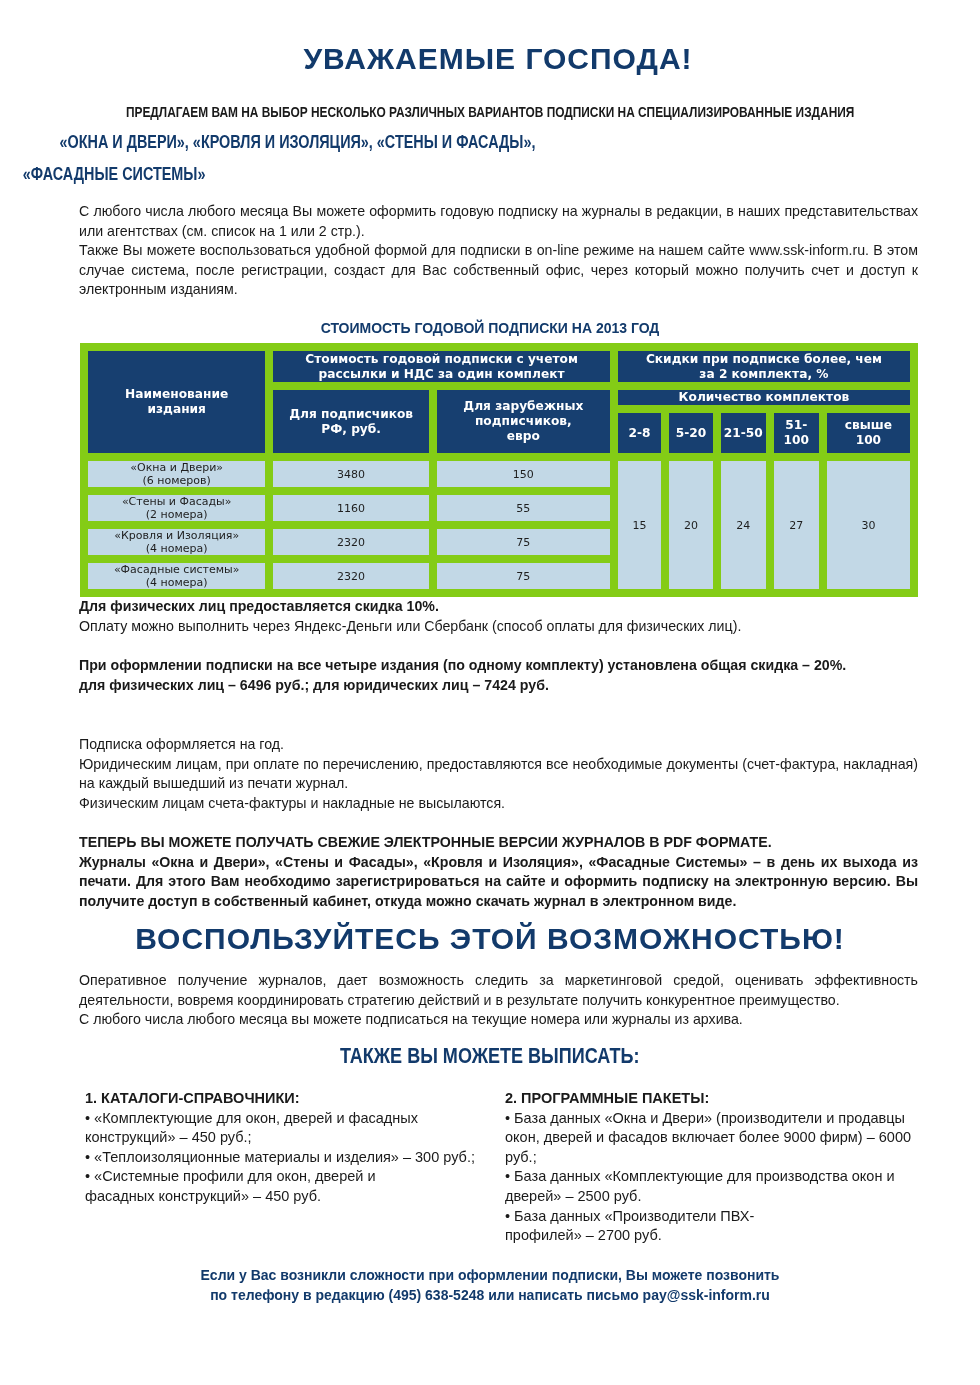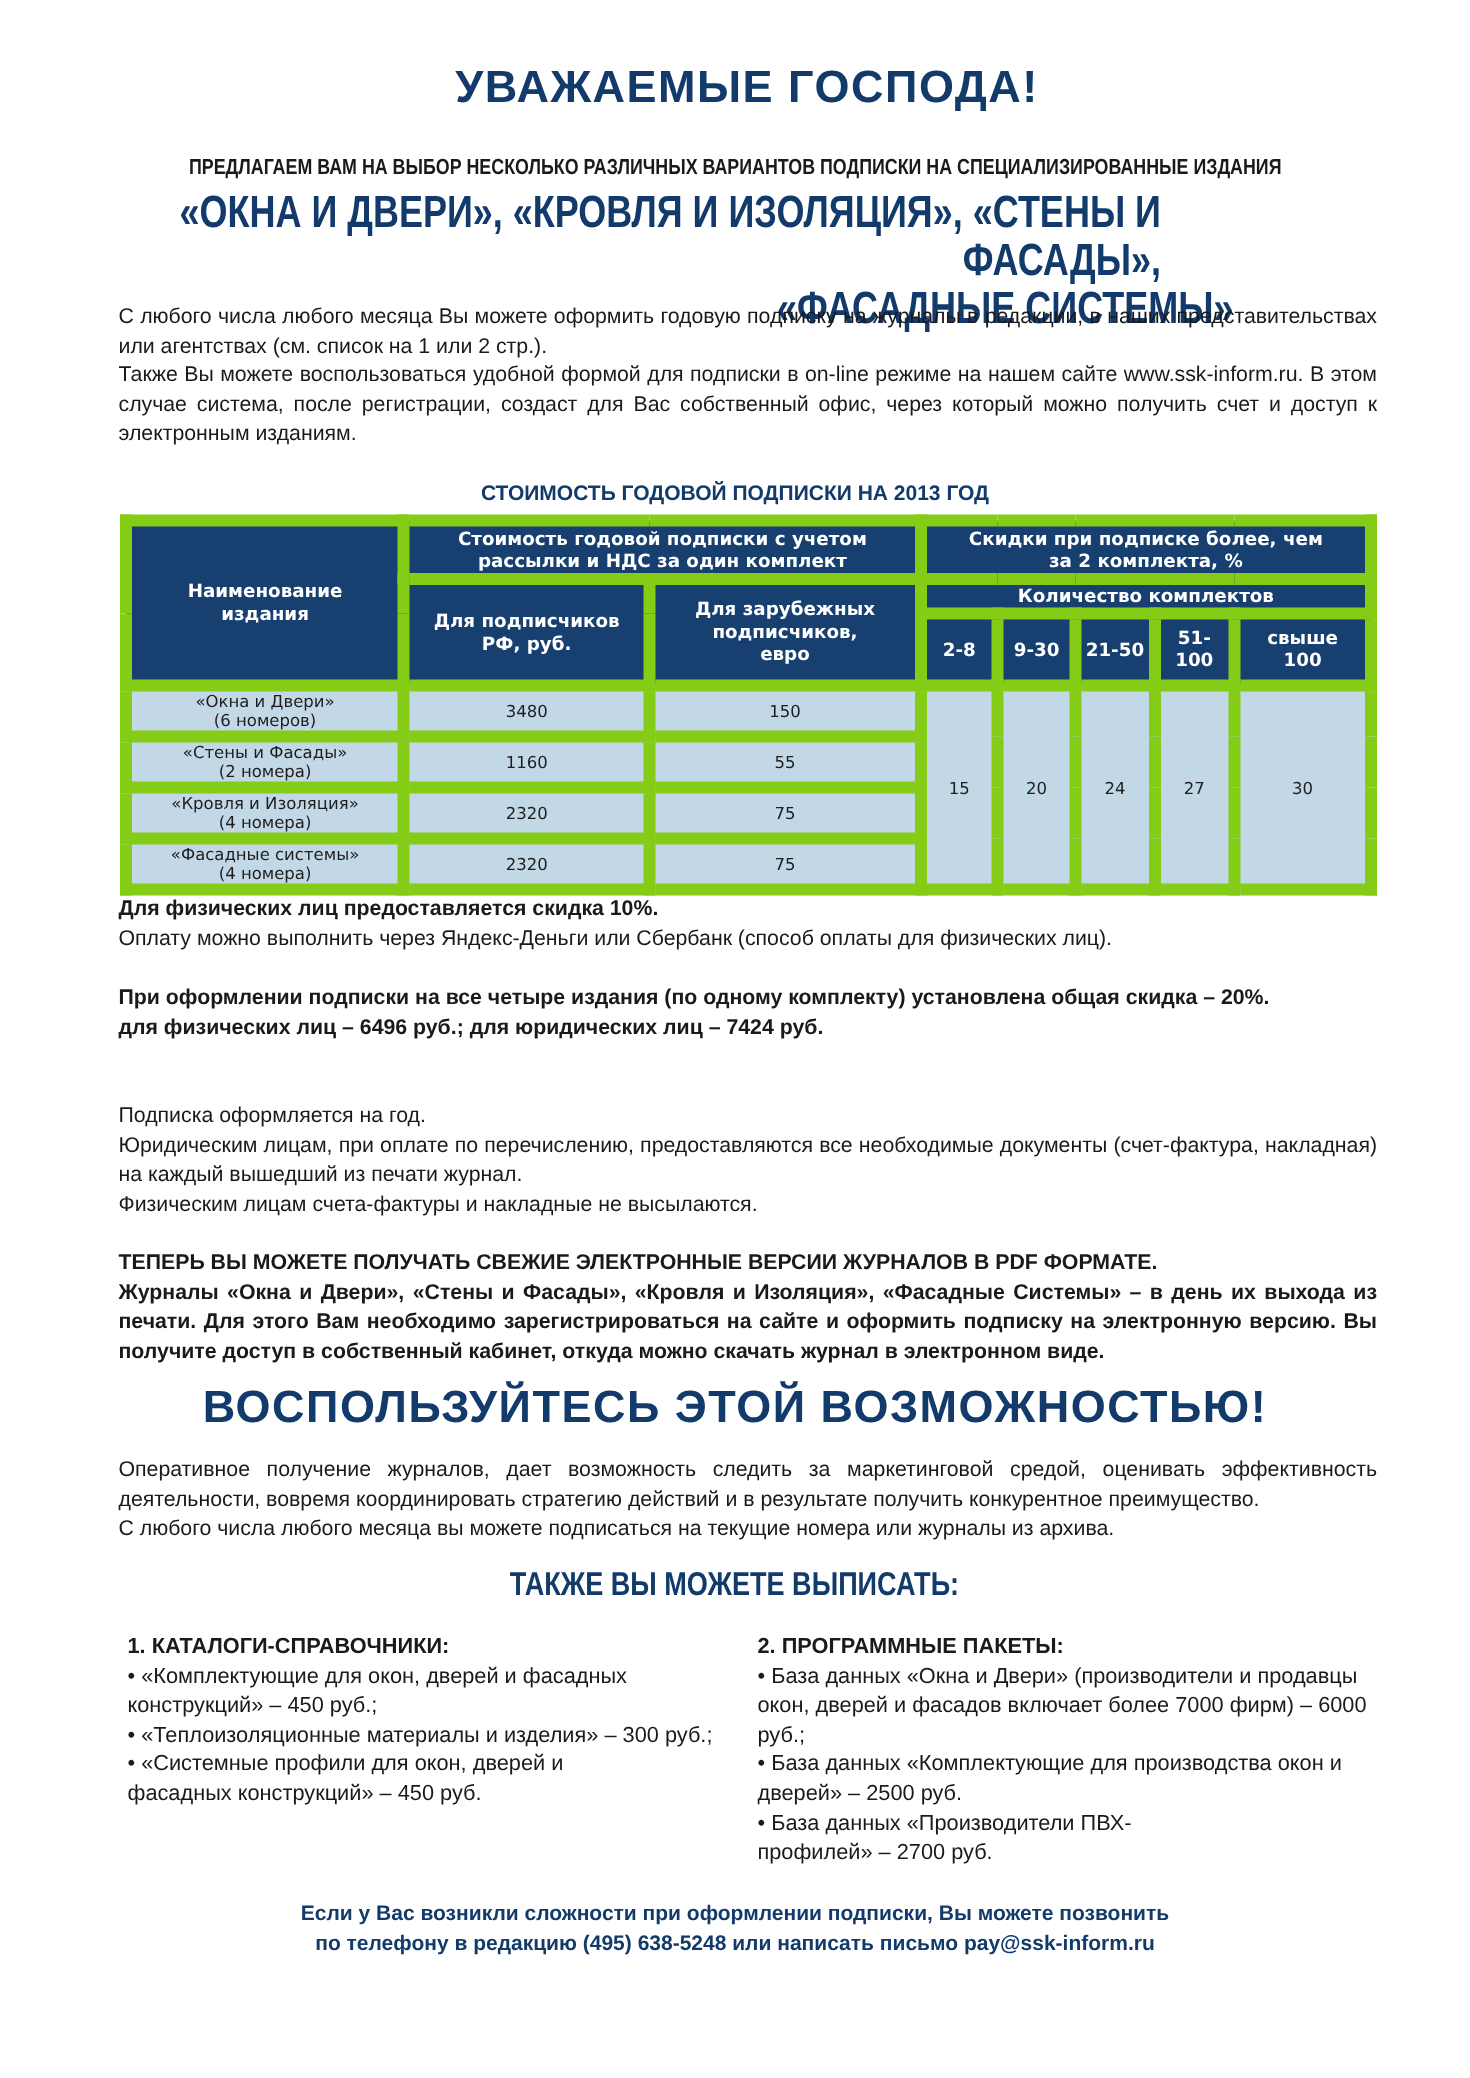--- a/index.html
+++ b/index.html
@@ -10,22 +10,22 @@
     left: 0; width: 980px; top: 42px; text-align: center;
     font-size: 30px; font-weight: bold; letter-spacing: 1px; color: #123a6b; padding-left: 16px;
   }
   .title-main span, .sub span, .mags span, .big2 span, .also span { display: inline-block; }
   .sub {
     left: 0; width: 980px; top: 104px; text-align: center;
     font-size: 14.5px; font-weight: bold; color: #1a1a1a;
   }
   .sub span { transform: scaleX(0.82); }
   .mags {
-    left: 0; width: 860px; top: 126px; text-align: right;
-    font-size: 30px; font-weight: bold; color: #123a6b; line-height: 32px;
+    left: 0; width: 860px; top: 126px; text-align: left;
+    font-size: 18px; font-weight: bold; color: #123a6b; line-height: 32px;
   }
   .mags span { transform: scaleX(0.8); }
   .para {
     left: 79px; width: 839px; font-size: 14.2px; line-height: 19.6px; color: #1a1a1a; text-align: justify;
   }
   .para p { margin: 0; }
   .bold { font-weight: bold; }
   .tbl-title {
     left: 0; width: 980px; top: 320px; text-align: center; font-size: 14px; font-weight: bold; color: #123a6b;
   }
@@ -85,21 +85,21 @@
     <th colspan="2" style="padding:0 10px">Стоимость годовой подписки с учетом рассылки и НДС за один комплект</th>
     <th colspan="5" style="padding:0 20px">Скидки при подписке более, чем за 2 комплекта, %</th>
   </tr>
   <tr style="height:22px">
     <th rowspan="2" style="padding:0 12px">Для подписчиков РФ, руб.</th>
     <th rowspan="2" style="padding:0 20px">Для зарубежных подписчиков, евро</th>
     <th colspan="5">Количество комплектов</th>
   </tr>
   <tr style="height:48px">
     <th>2-8</th>
-    <th>9-30</th>
+    <th>5-20</th>
     <th>21-50</th>
     <th>51-100</th>
     <th style="padding:0 18px">свыше 100</th>
   </tr>
   <tr style="height:30px">
     <td><span>«Окна и Двери»</span><br><span>(6 номеров)</span></td>
     <td>3480</td>
     <td>150</td>
     <td rowspan="4">15</td>
     <td rowspan="4">20</td>
@@ -157,21 +157,21 @@
 
 <div class="abs col" style="left:85px; top:1089px; width:410px;">
   <div class="h">1. КАТАЛОГИ-СПРАВОЧНИКИ:</div>
   <div style="width:360px">• «Комплектующие для окон, дверей и фасадных конструкций» – 450 руб.;</div>
   <div>• «Теплоизоляционные материалы и изделия» – 300 руб.;</div>
   <div style="width:320px">• «Системные профили для окон, дверей и фасадных конструкций» – 450 руб.</div>
 </div>
 
 <div class="abs col" style="left:505px; top:1089px; width:412px;">
   <div class="h">2. ПРОГРАММНЫЕ ПАКЕТЫ:</div>
-  <div>• База данных «Окна и Двери» (производители и продавцы окон, дверей и фасадов включает более 7000 фирм) – 6000 руб.;</div>
+  <div>• База данных «Окна и Двери» (производители и продавцы окон, дверей и фасадов включает более 9000 фирм) – 6000 руб.;</div>
   <div style="width:400px">• База данных «Комплектующие для производства окон и дверей» – 2500 руб.</div>
   <div style="width:270px">• База данных «Производители ПВХ-профилей» – 2700 руб.</div>
 </div>
 
 <div class="abs footer">
   <div>Если у Вас возникли сложности при оформлении подписки, Вы можете позвонить</div>
   <div>по телефону в редакцию (495) 638-5248 или написать письмо pay@ssk-inform.ru</div>
 </div>
 
 </body></html>

